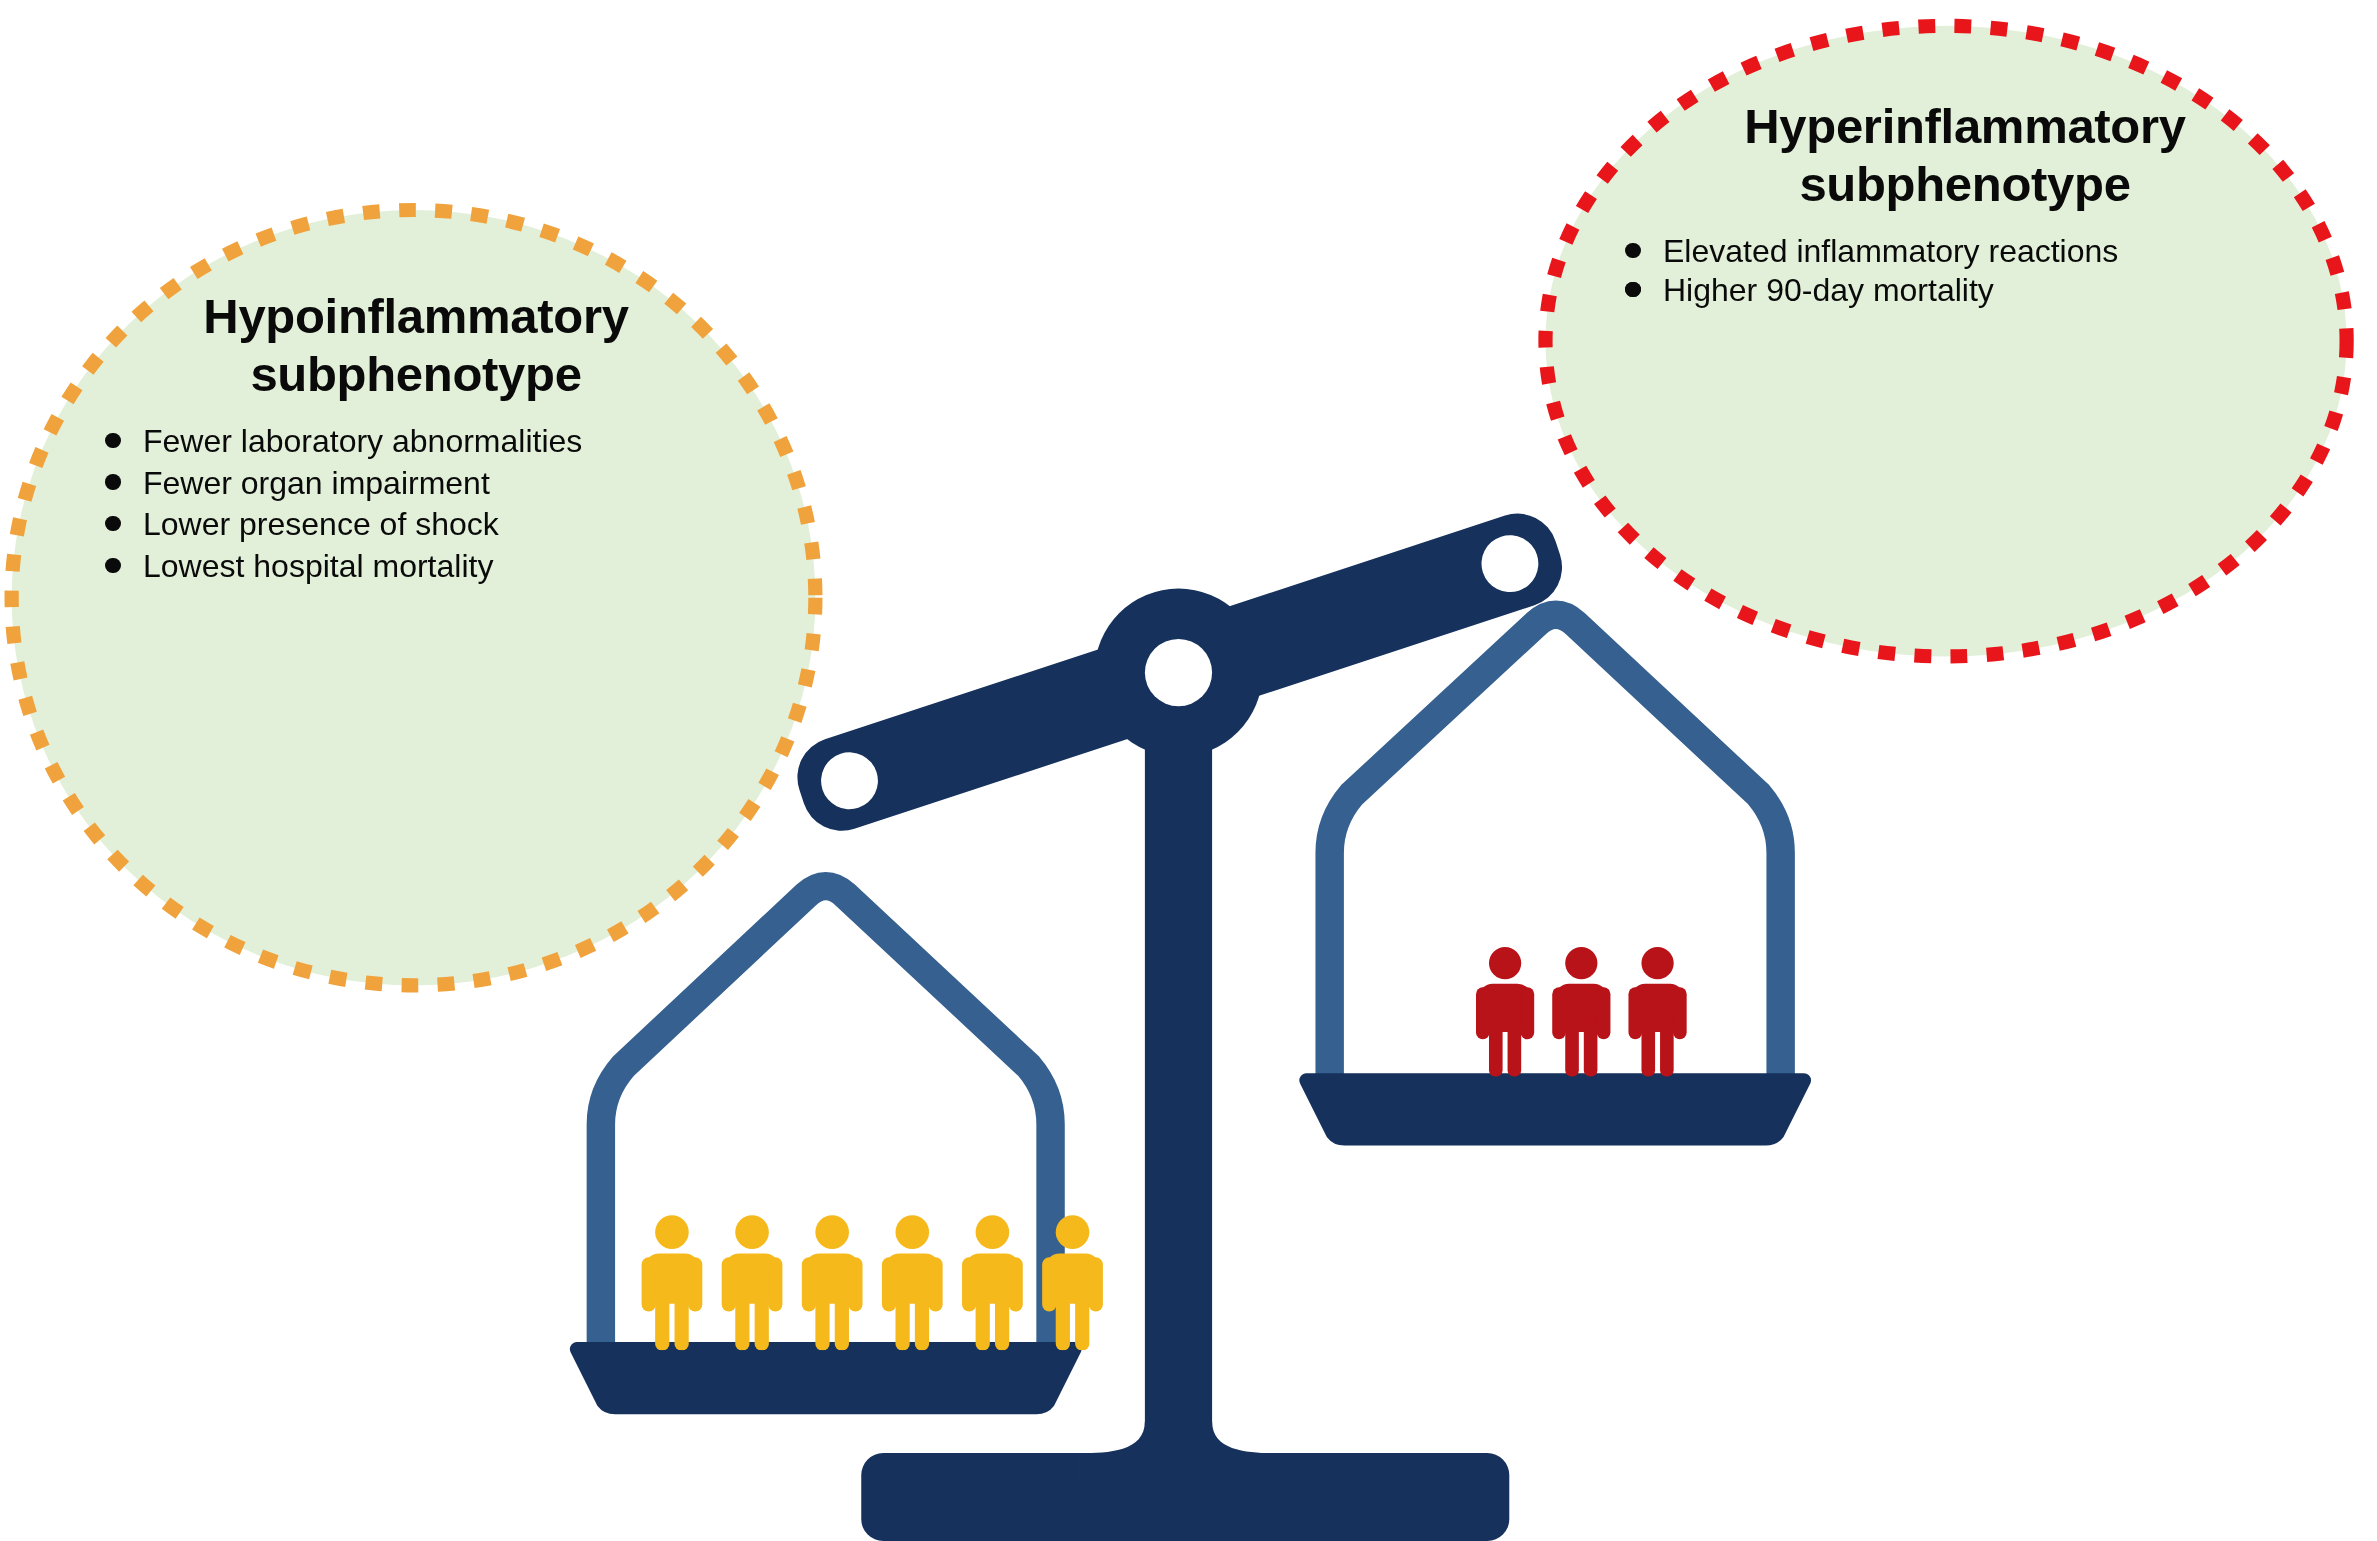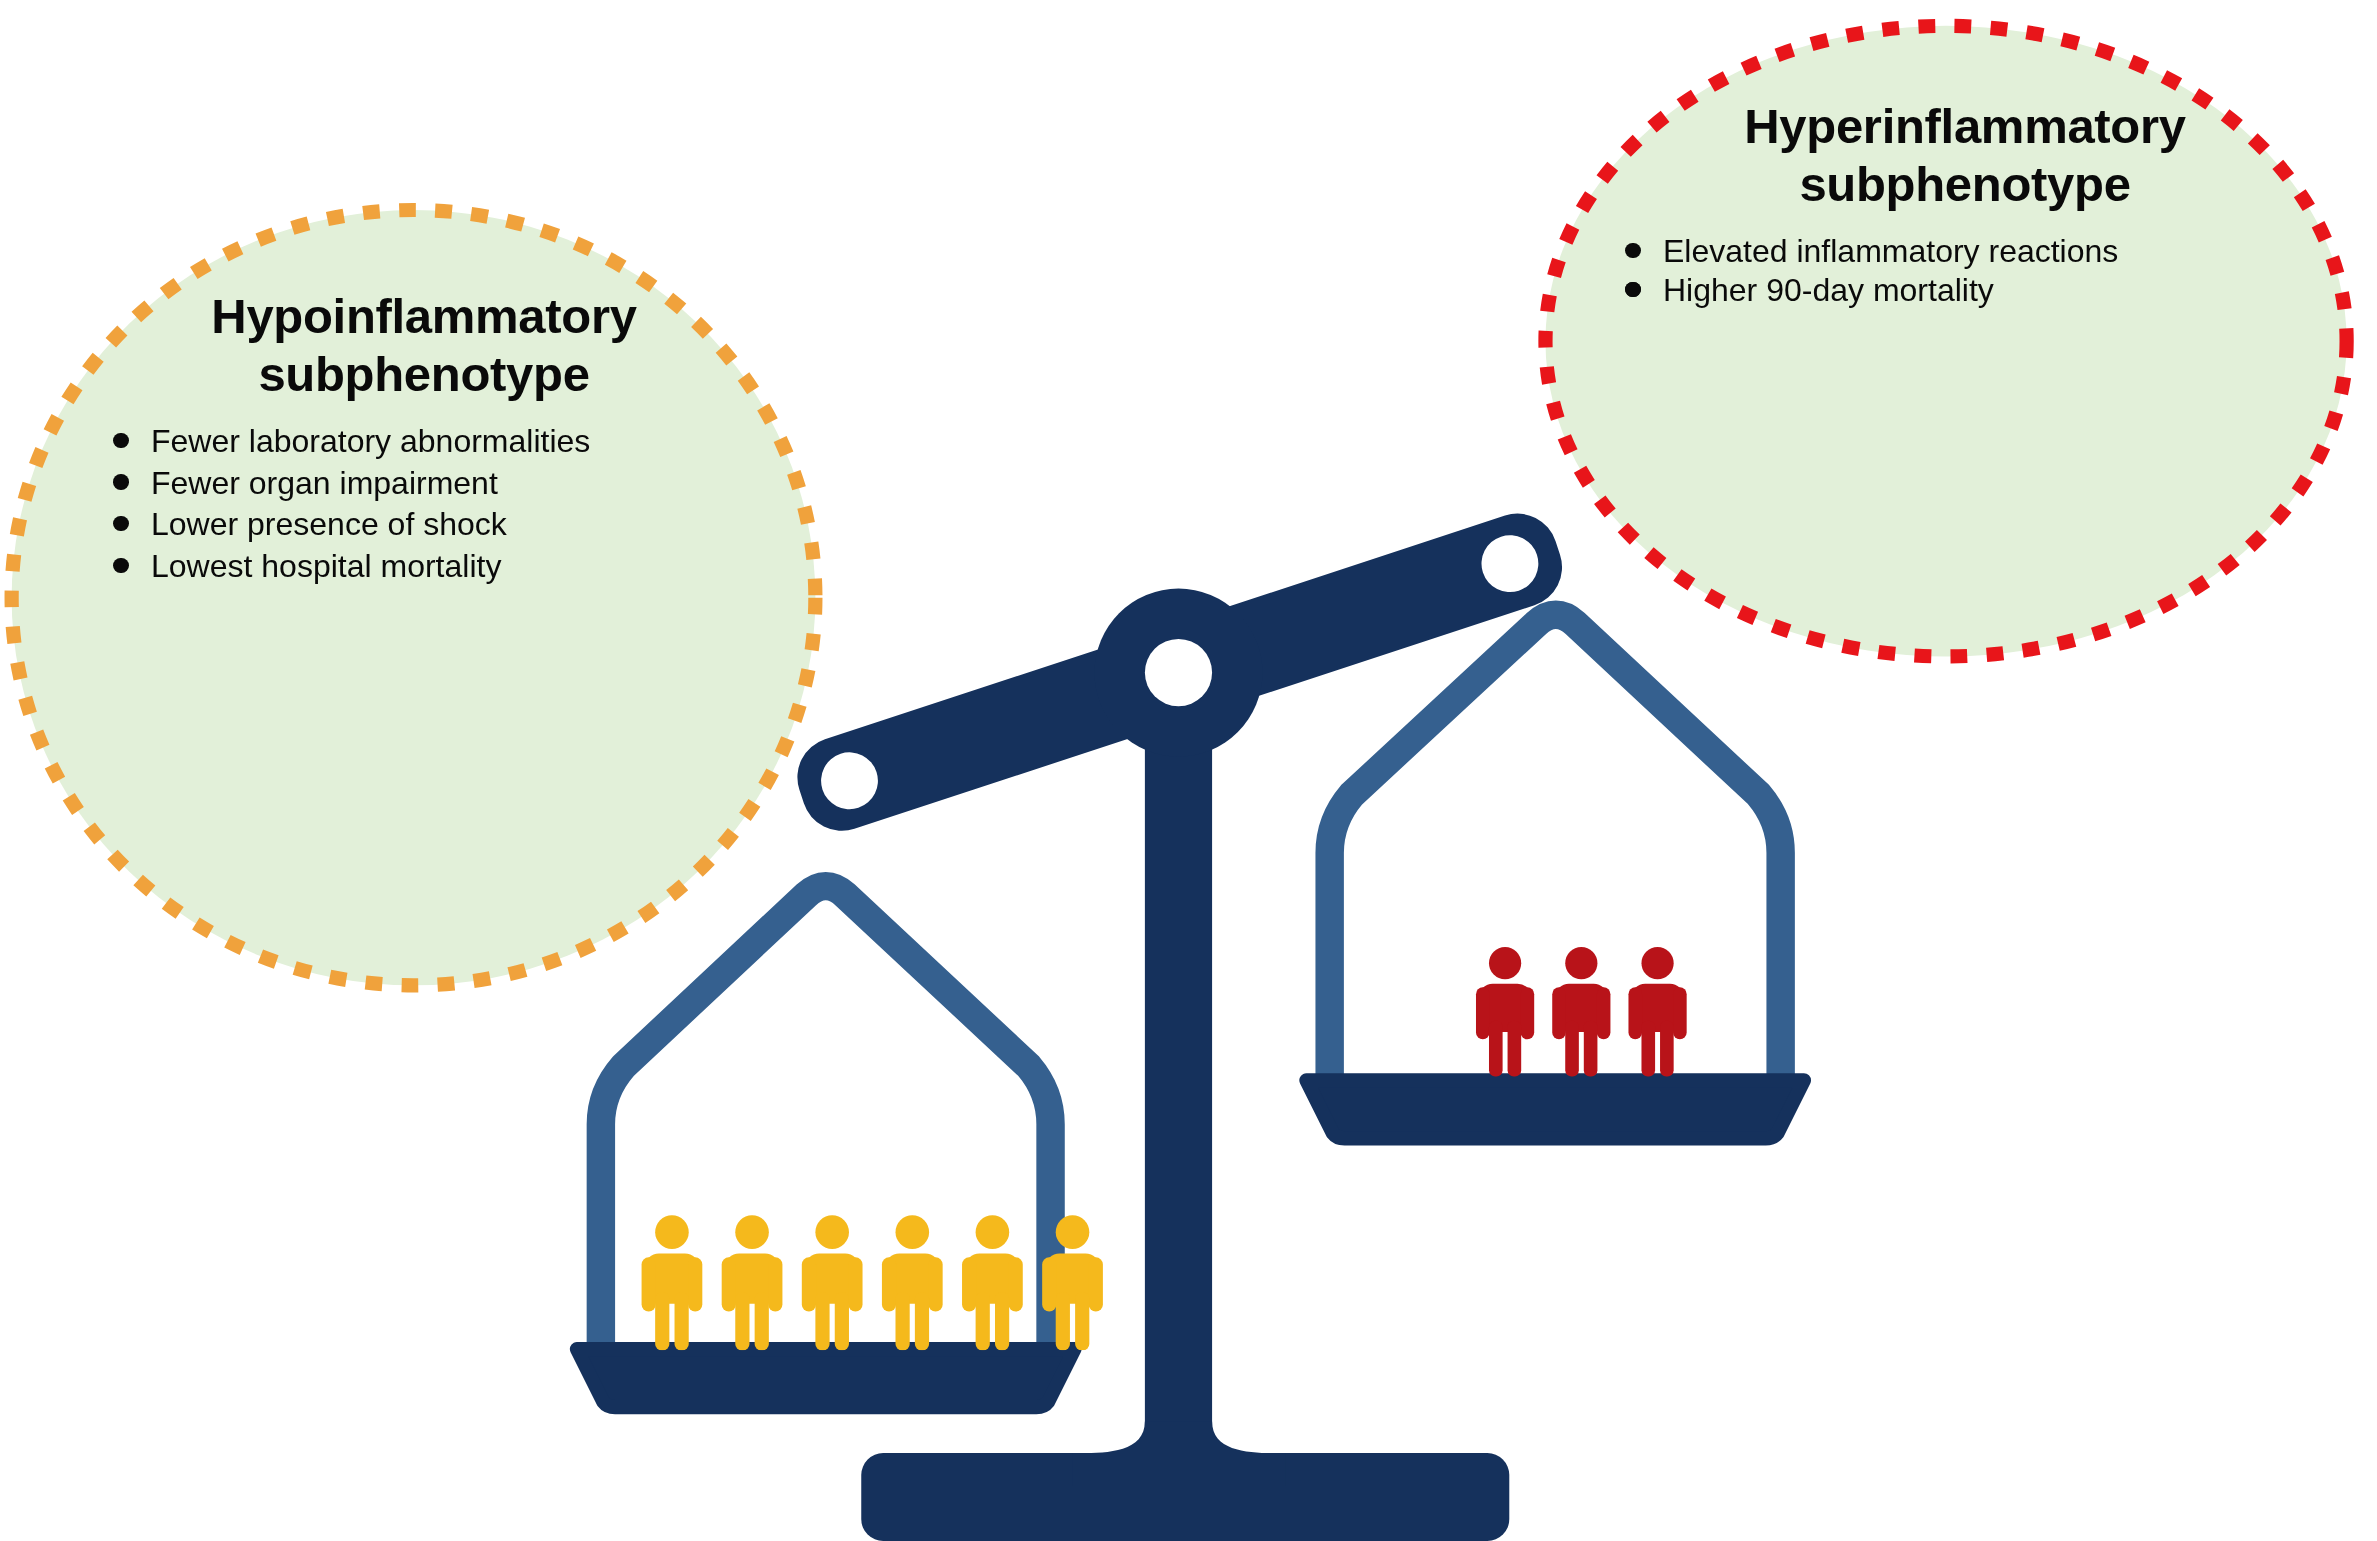--- a/index.html
+++ b/index.html
@@ -35,21 +35,21 @@
     margin:0 0 3.9px 0;
   }
   .bubble-list li .dot{
     position:absolute;left:9px;top:0.30em;
     width:15.5px;height:15.5px;border-radius:50%;
     background:#0a0a0a;display:block;
   }
 
   
   #hypo-text{
-    left:104px;top:288px;width:640px;
+    left:96px;top:288px;width:640px;
   }
   
   #hyper-text{
     left:1616px;top:55px;width:698px;margin-top:43px;
   }
   #hyper-text .bubble-list li{ margin-bottom:1.3px; }
 </style>
 </head>
 <body>
 

